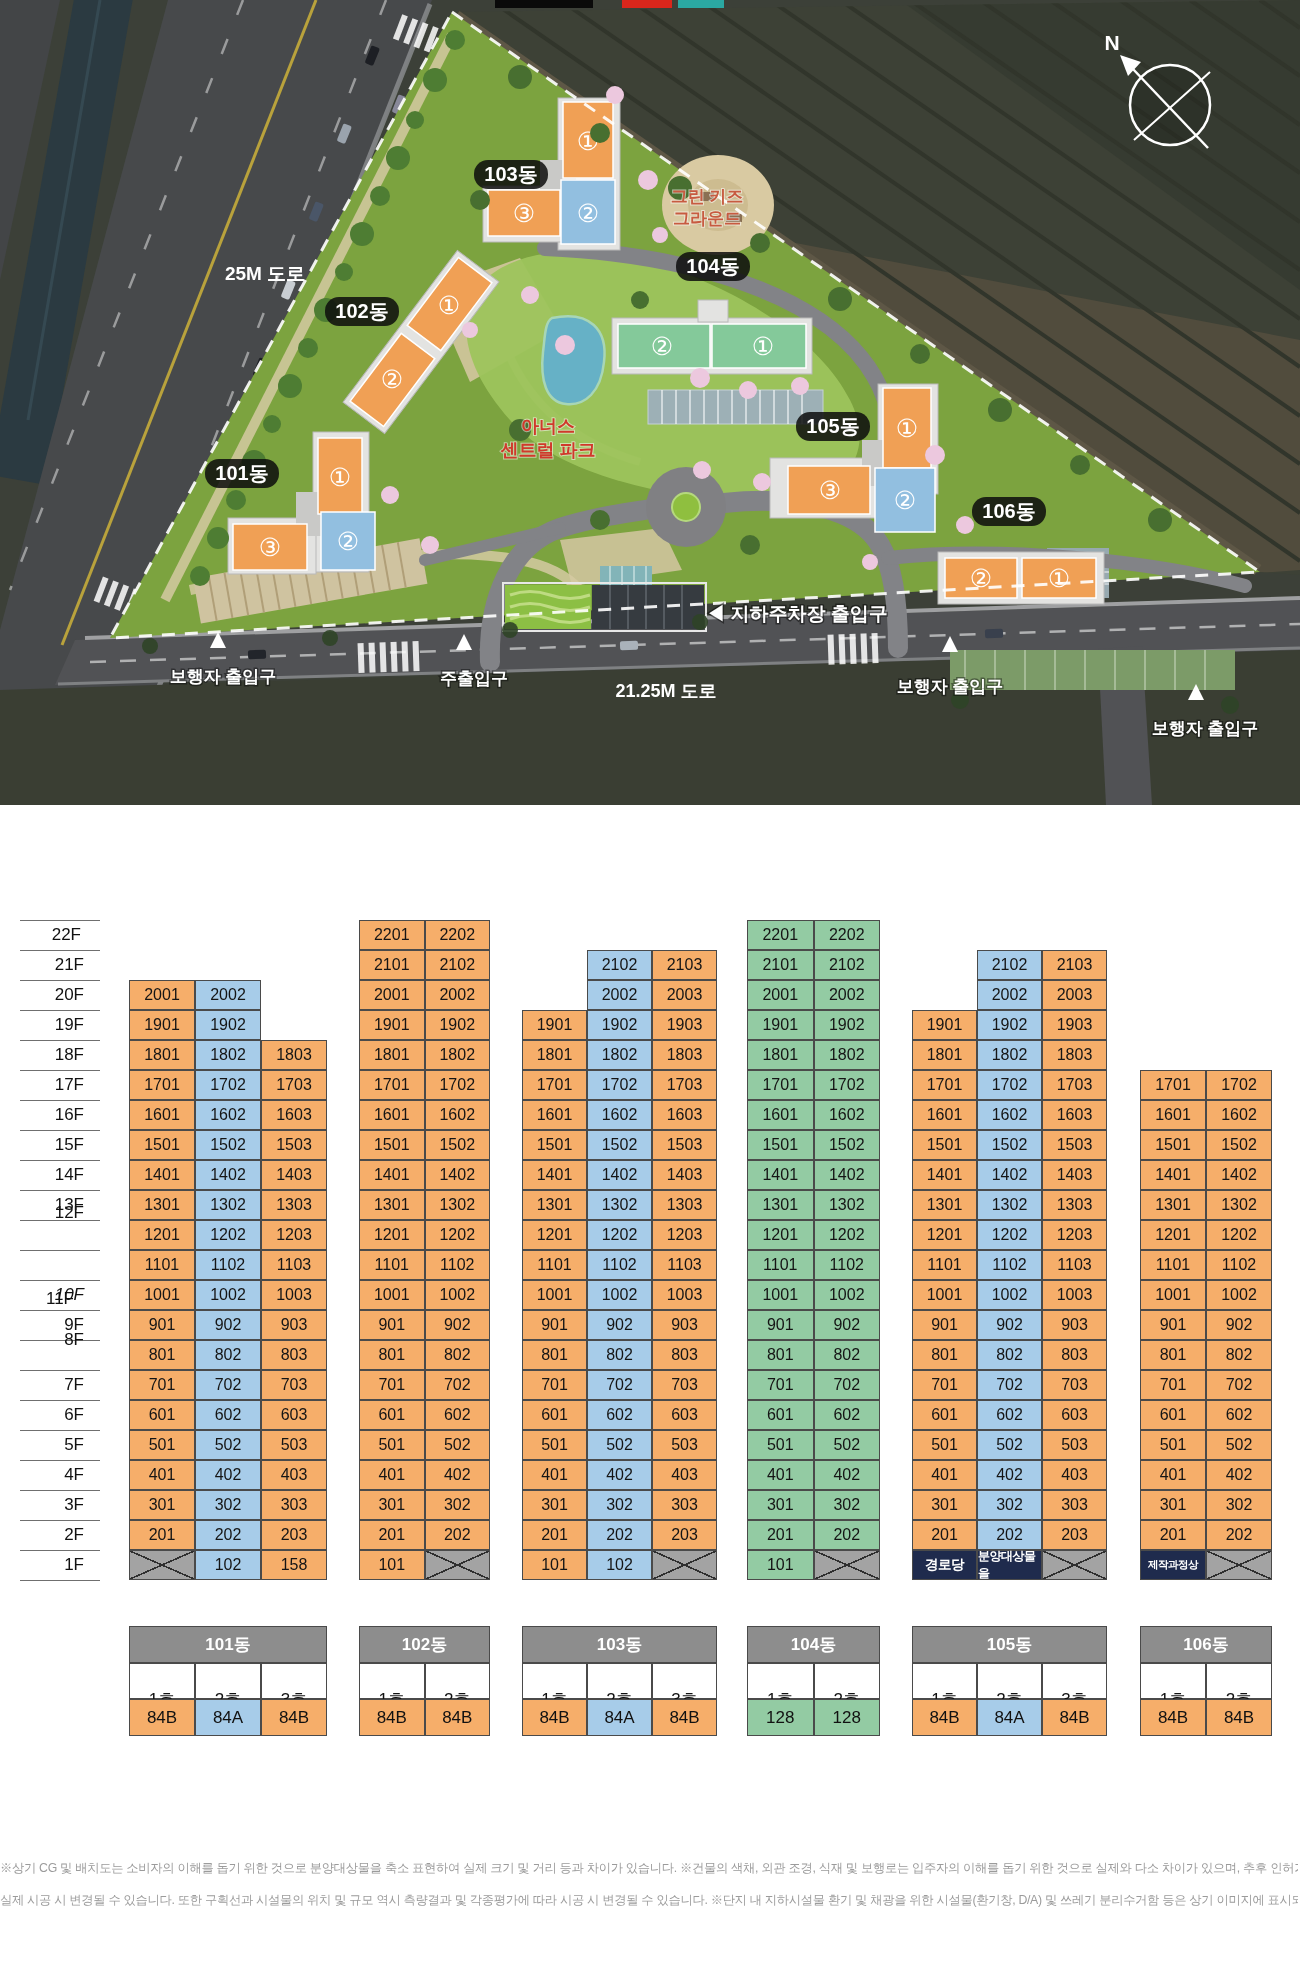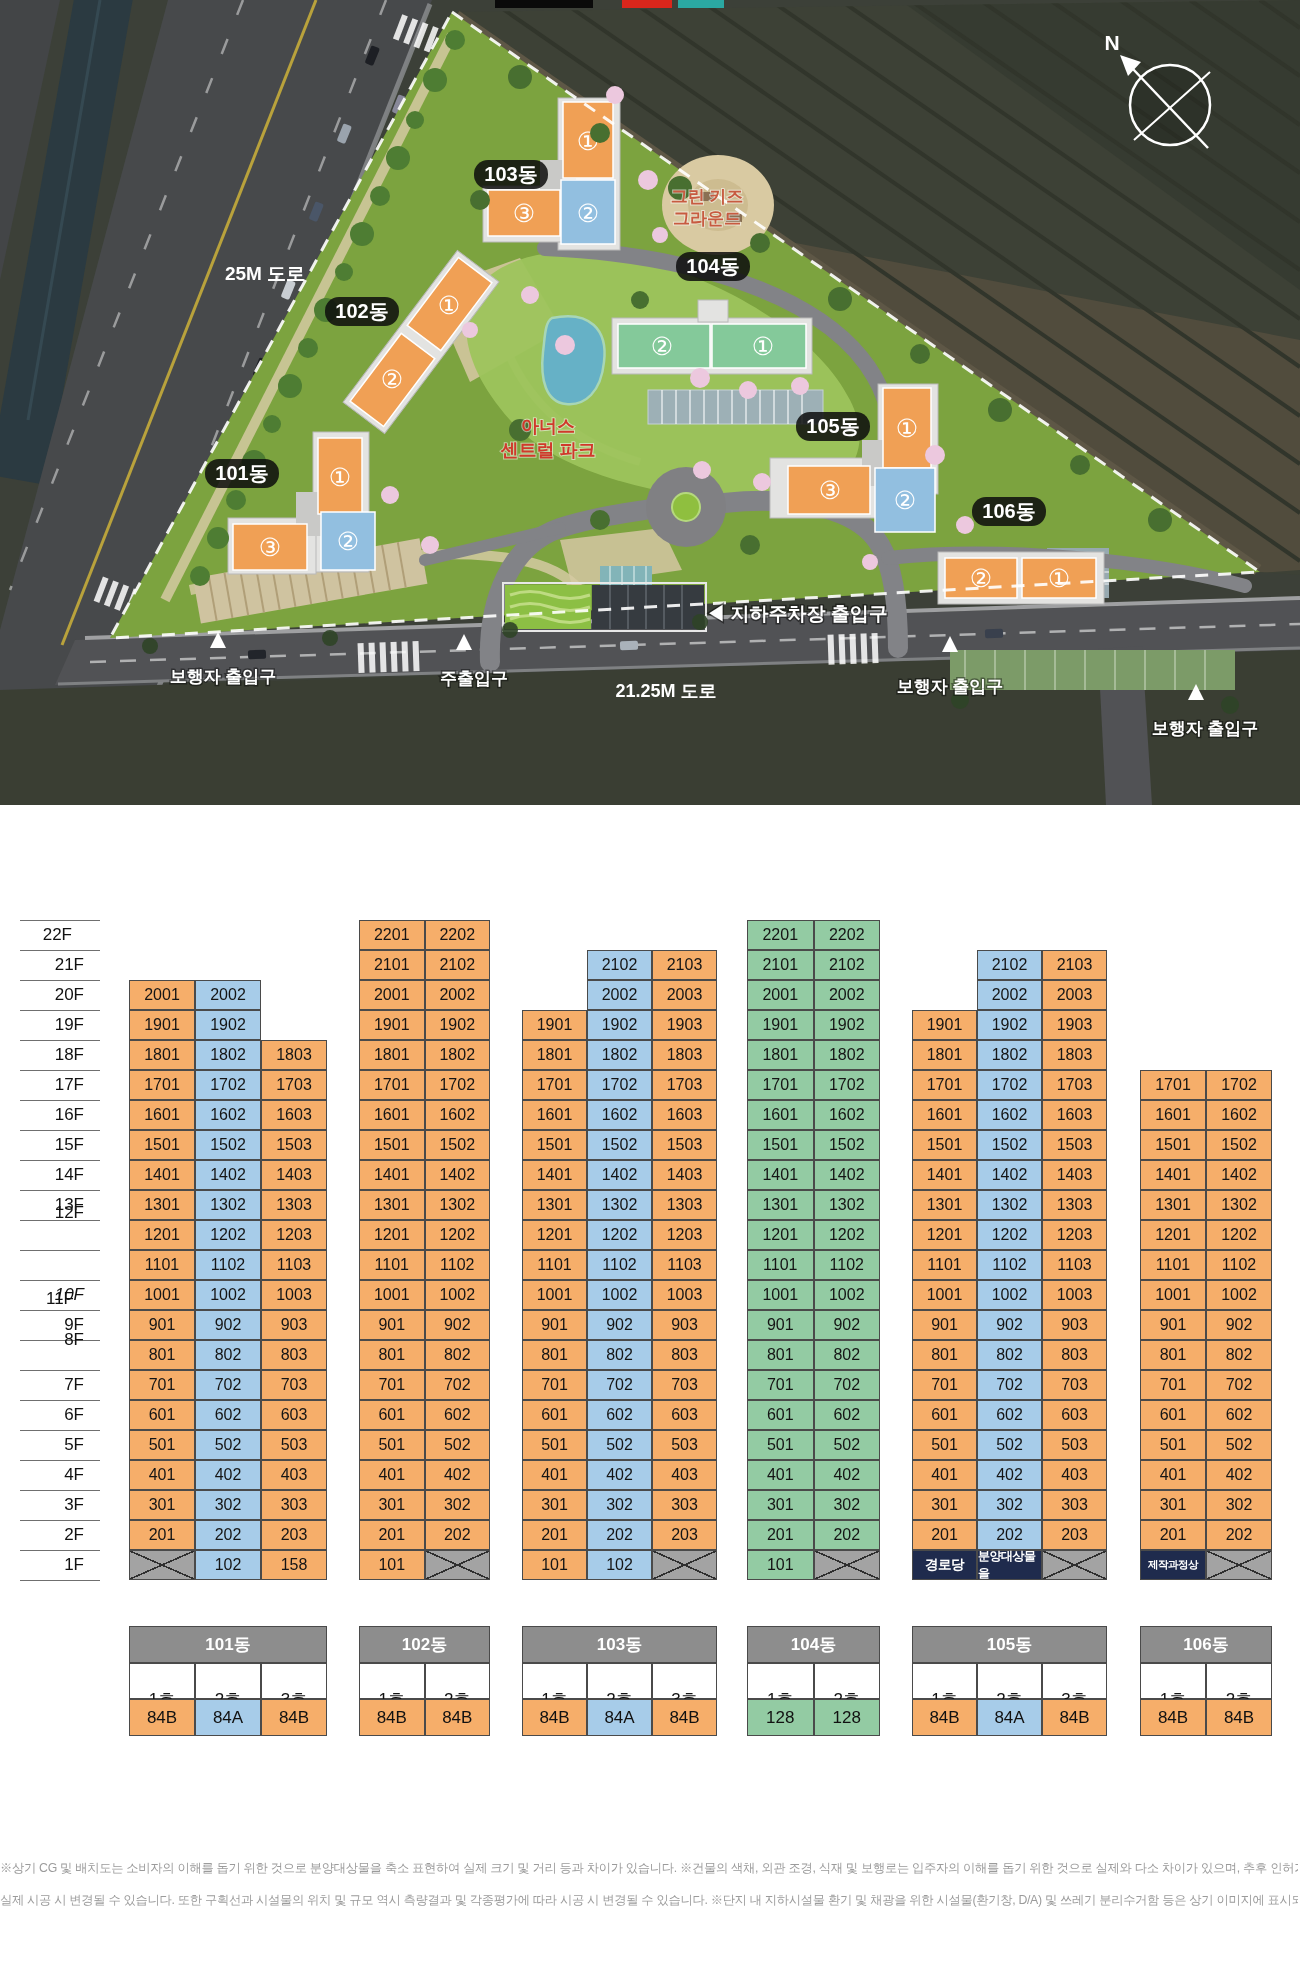--- a/index.html
+++ b/index.html
@@ -414,21 +414,21 @@
     <g>
       <rect x="495" y="0" width="98" height="8" fill="#0a0a0a"></rect>
       <rect x="622" y="0" width="50" height="8" fill="#d9261c"></rect>
       <rect x="678" y="0" width="46" height="8" fill="#2ba8a2"></rect>
     </g>
   </svg>
   </div>
 
   <div id="stack-section">
       <div class="fline" style="left: 20px; top: 115px; width: 80px; height: 0px;"></div>
-      <div class="flabel" style="left: 8px; top: 115px; width: 64px; height: 30px;">22F</div>
+      <div class="flabel" style="left: 17px; top: 115px; width: 64px; height: 30px;">22F</div>
       <div class="fline" style="left: 20px; top: 145px; width: 80px; height: 0px;"></div>
       <div class="flabel" style="left: 20px; top: 145px; width: 64px; height: 30px;">21F</div>
       <div class="fline" style="left: 20px; top: 175px; width: 80px; height: 0px;"></div>
       <div class="flabel" style="left: 20px; top: 175px; width: 64px; height: 30px;">20F</div>
       <div class="fline" style="left: 20px; top: 205px; width: 80px; height: 0px;"></div>
       <div class="flabel" style="left: 20px; top: 205px; width: 64px; height: 30px;">19F</div>
       <div class="fline" style="left: 20px; top: 235px; width: 80px; height: 0px;"></div>
       <div class="flabel" style="left: 20px; top: 235px; width: 64px; height: 30px;">18F</div>
       <div class="fline" style="left: 20px; top: 265px; width: 80px; height: 0px;"></div>
       <div class="flabel" style="left: 20px; top: 265px; width: 64px; height: 30px;">17F</div>

